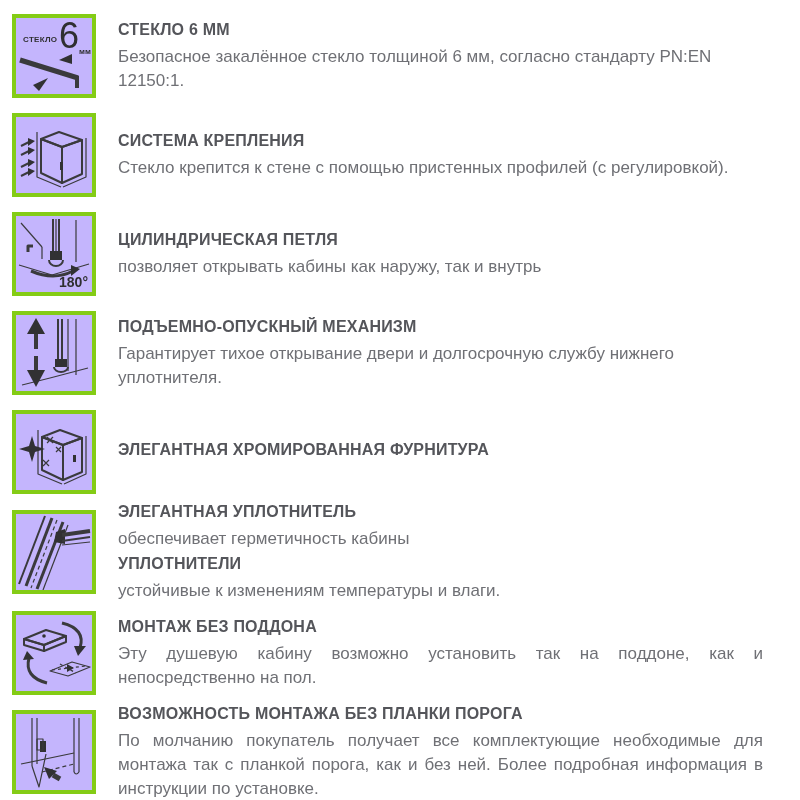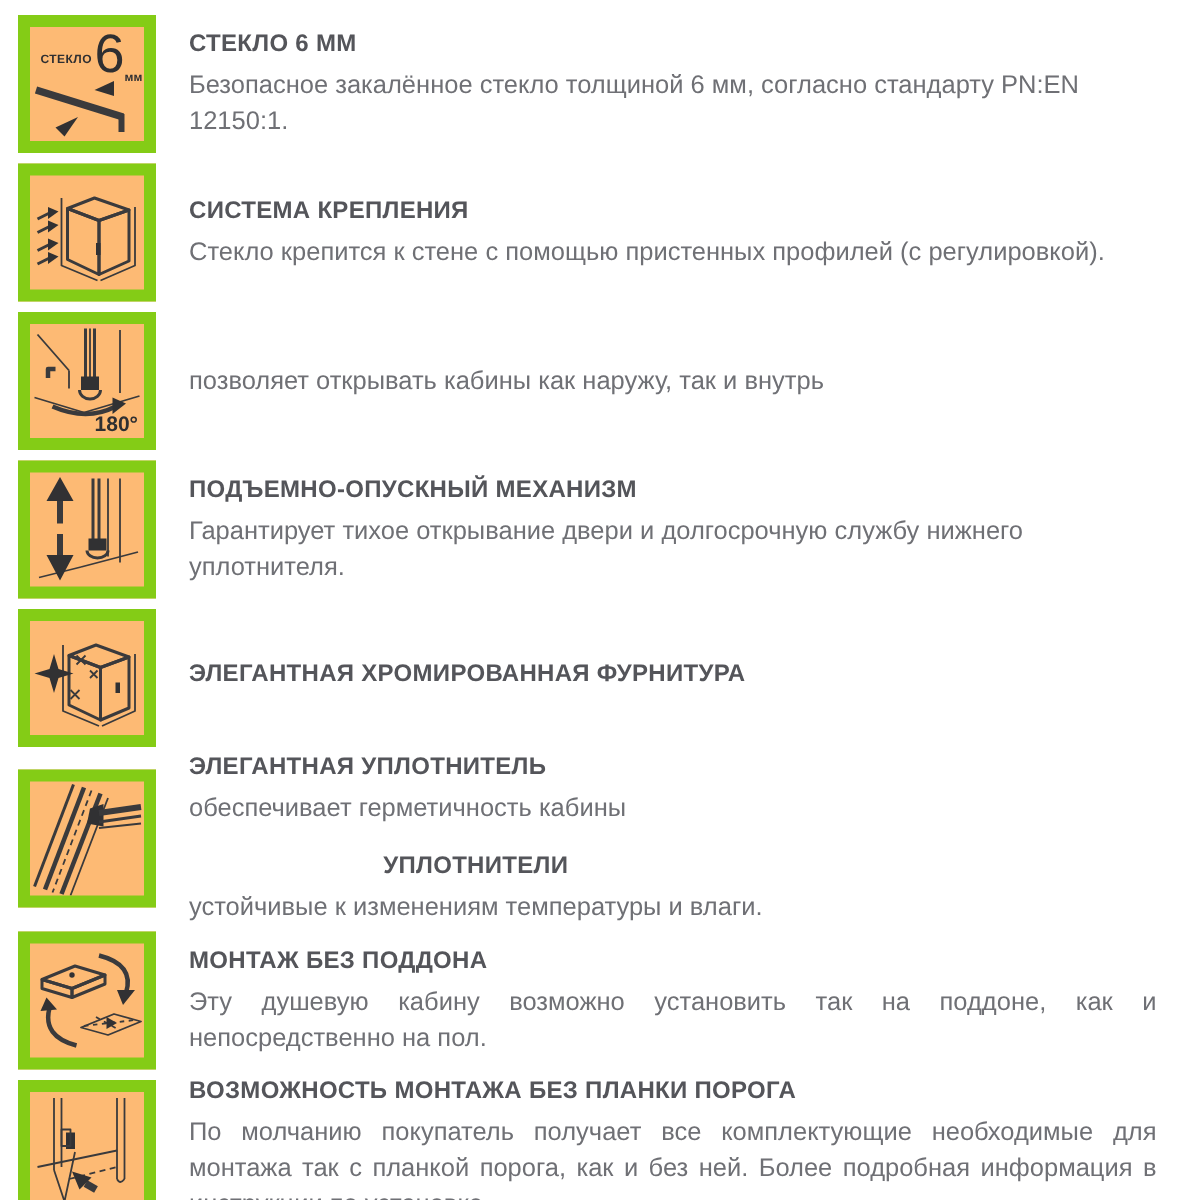--- a/index.html
+++ b/index.html
@@ -1,31 +1,31 @@
 <!DOCTYPE html>
 <html><head>
 <meta charset="utf-8">
 <style>
   html,body{margin:0;padding:0;background:#ffffff;}
   body{width:800px;height:800px;overflow:hidden;font-family:"Liberation Sans",sans-serif;}
   .page{padding:6px 0 0 12px;}
   .feature-row{display:flex;align-items:center;min-height:99px;}
-  .icon-box{position:relative;flex:0 0 auto;width:76px;height:76px;border:8px solid #84cc16;background:#fdba74;}
+  .icon-box{position:relative;flex:0 0 auto;width:76px;height:76px;border:4px solid #84cc16;background:#c4b5fd;}
   .icon-box svg.full{position:absolute;left:0;top:0;width:76px;height:76px;}
   .icon-box svg *{stroke:#3a3a3c;fill:none;stroke-width:2;stroke-linejoin:round;}
   .icon-box svg .thin{stroke-width:1.2;}
   .icon-box svg .fill{fill:#313133;stroke:none;}
   .icon-box svg .w3{stroke-width:3;}
   .icon-box svg .w4{stroke-width:4;}
   .icon-box svg .w5{stroke-width:5;}
   .text-col{margin-left:22px;max-width:645px;padding-right:8px;}
   .feature-title{margin:0 0 4px 0;font-size:16px;line-height:22px;font-weight:700;color:#54555a;letter-spacing:.2px;}
   .feature-desc{margin:0;font-size:17px;line-height:24px;color:#6f7075;}
   .feature-desc.justify{text-align:justify;}
-  .feature-title.second{margin-top:16px;text-align:center;}
+  .feature-title.second{margin-top:2px;}
   
   .glass-label{position:absolute;top:17px;left:7px;font-size:8px;font-weight:700;color:#2f2f31;letter-spacing:.3px;}
   .glass-big{position:absolute;top:-3px;left:43px;font-size:36px;font-weight:500;color:#2f2f31;}
   .glass-unit{position:absolute;top:29px;left:63px;font-size:8px;font-weight:700;color:#2f2f31;}
   .glass-svg{position:absolute;left:0;bottom:2px;width:76px;height:40px;}
   .deg-label{position:absolute;right:4px;bottom:2px;font-size:14px;font-weight:700;color:#2f2f31;text-align:center;}
 </style>
 </head>
 <body>
 
@@ -86,20 +86,21 @@
         <line x1="43" y1="3" x2="43" y2="39"></line>
         <rect class="fill" x="34" y="35" width="12" height="9"></rect>
         <path d="M33 44 a7 6 0 0 0 14 0"></path>
         <path class="w3" d="M12 36 L12 30 L17 30"></path>
         <path d="M15 55 Q 38 65 57 55" class="w3"></path>
         <polygon class="fill" points="55,49 64,53 55,60"></polygon>
       </svg>
       <span class="deg-label">180°</span>
     </div>
     <div class="text-col">
+      <h3 class="feature-title">ЦИЛИНДРИЧЕСКАЯ ПЕТЛЯ</h3>
       <p class="feature-desc">позволяет открывать кабины как наружу, так и внутрь</p>
     </div>
   </div>
 
   <div class="feature-row">
     <div class="icon-box">
       <svg class="full" viewBox="0 0 76 76">
         <line class="thin" x1="52" y1="4" x2="52" y2="56"></line>
         <line class="thin" x1="60" y1="4" x2="60" y2="60"></line>
         <path class="thin" d="M34 63 L72 53"></path>

